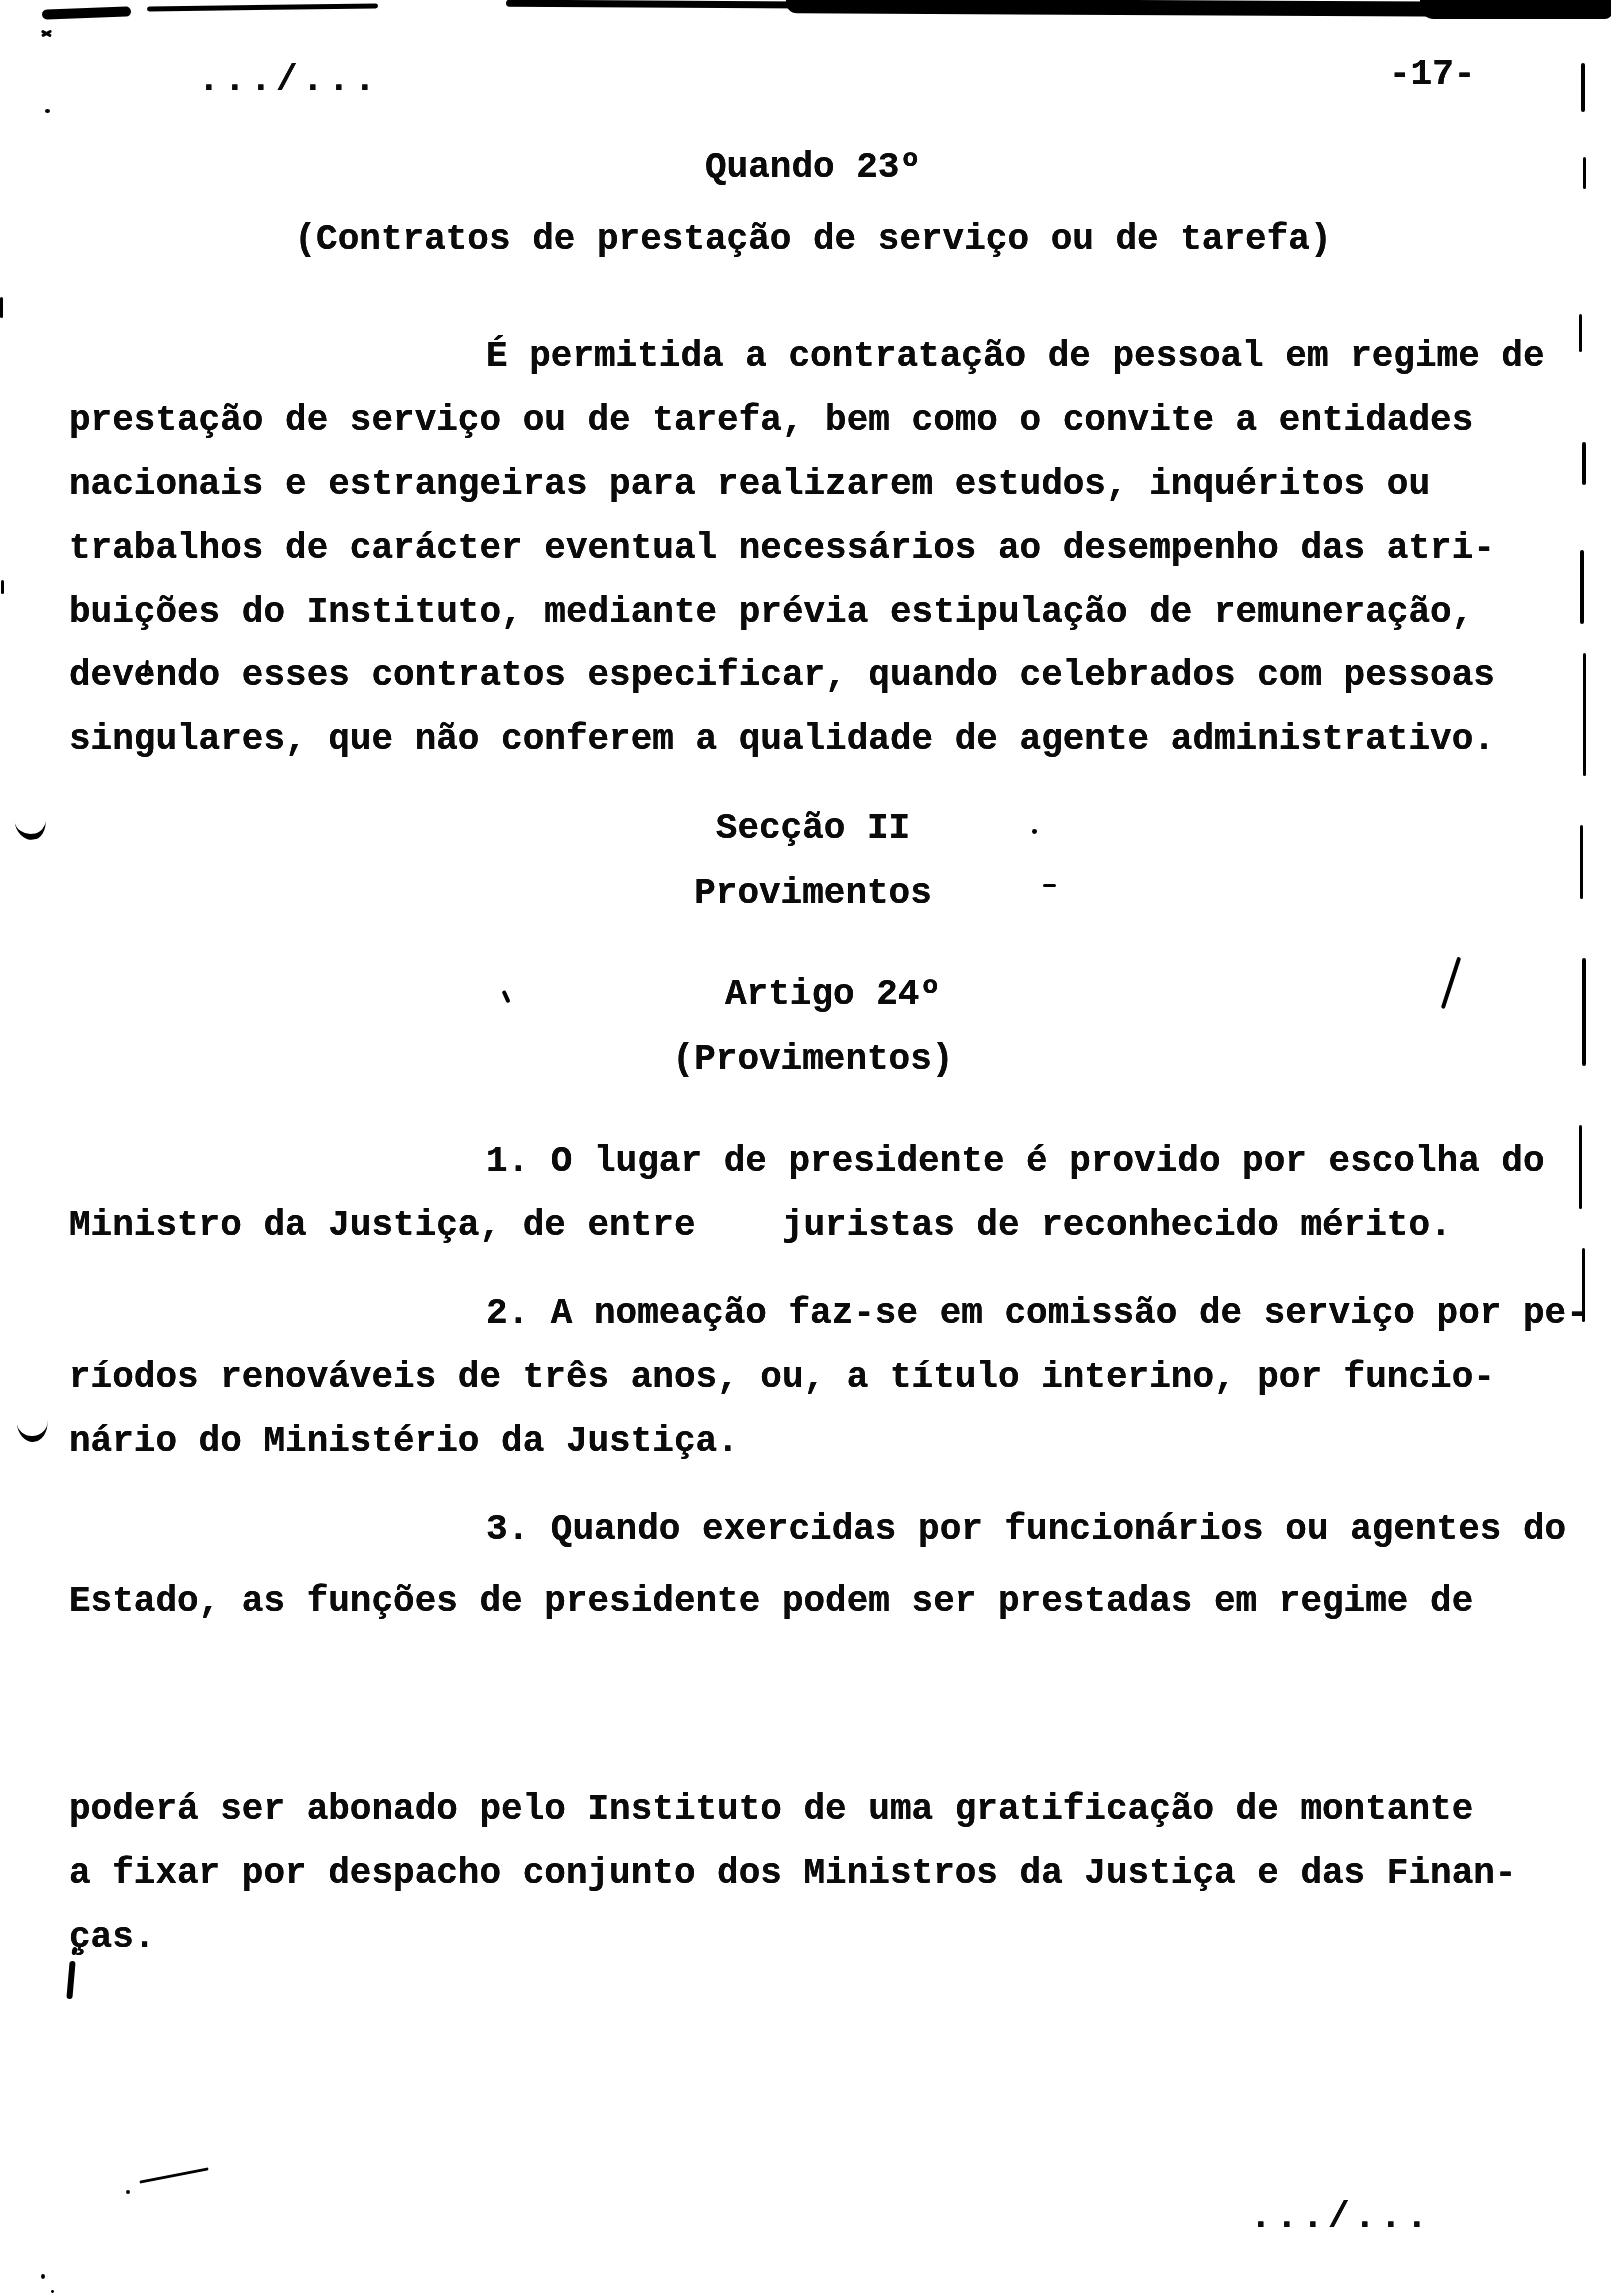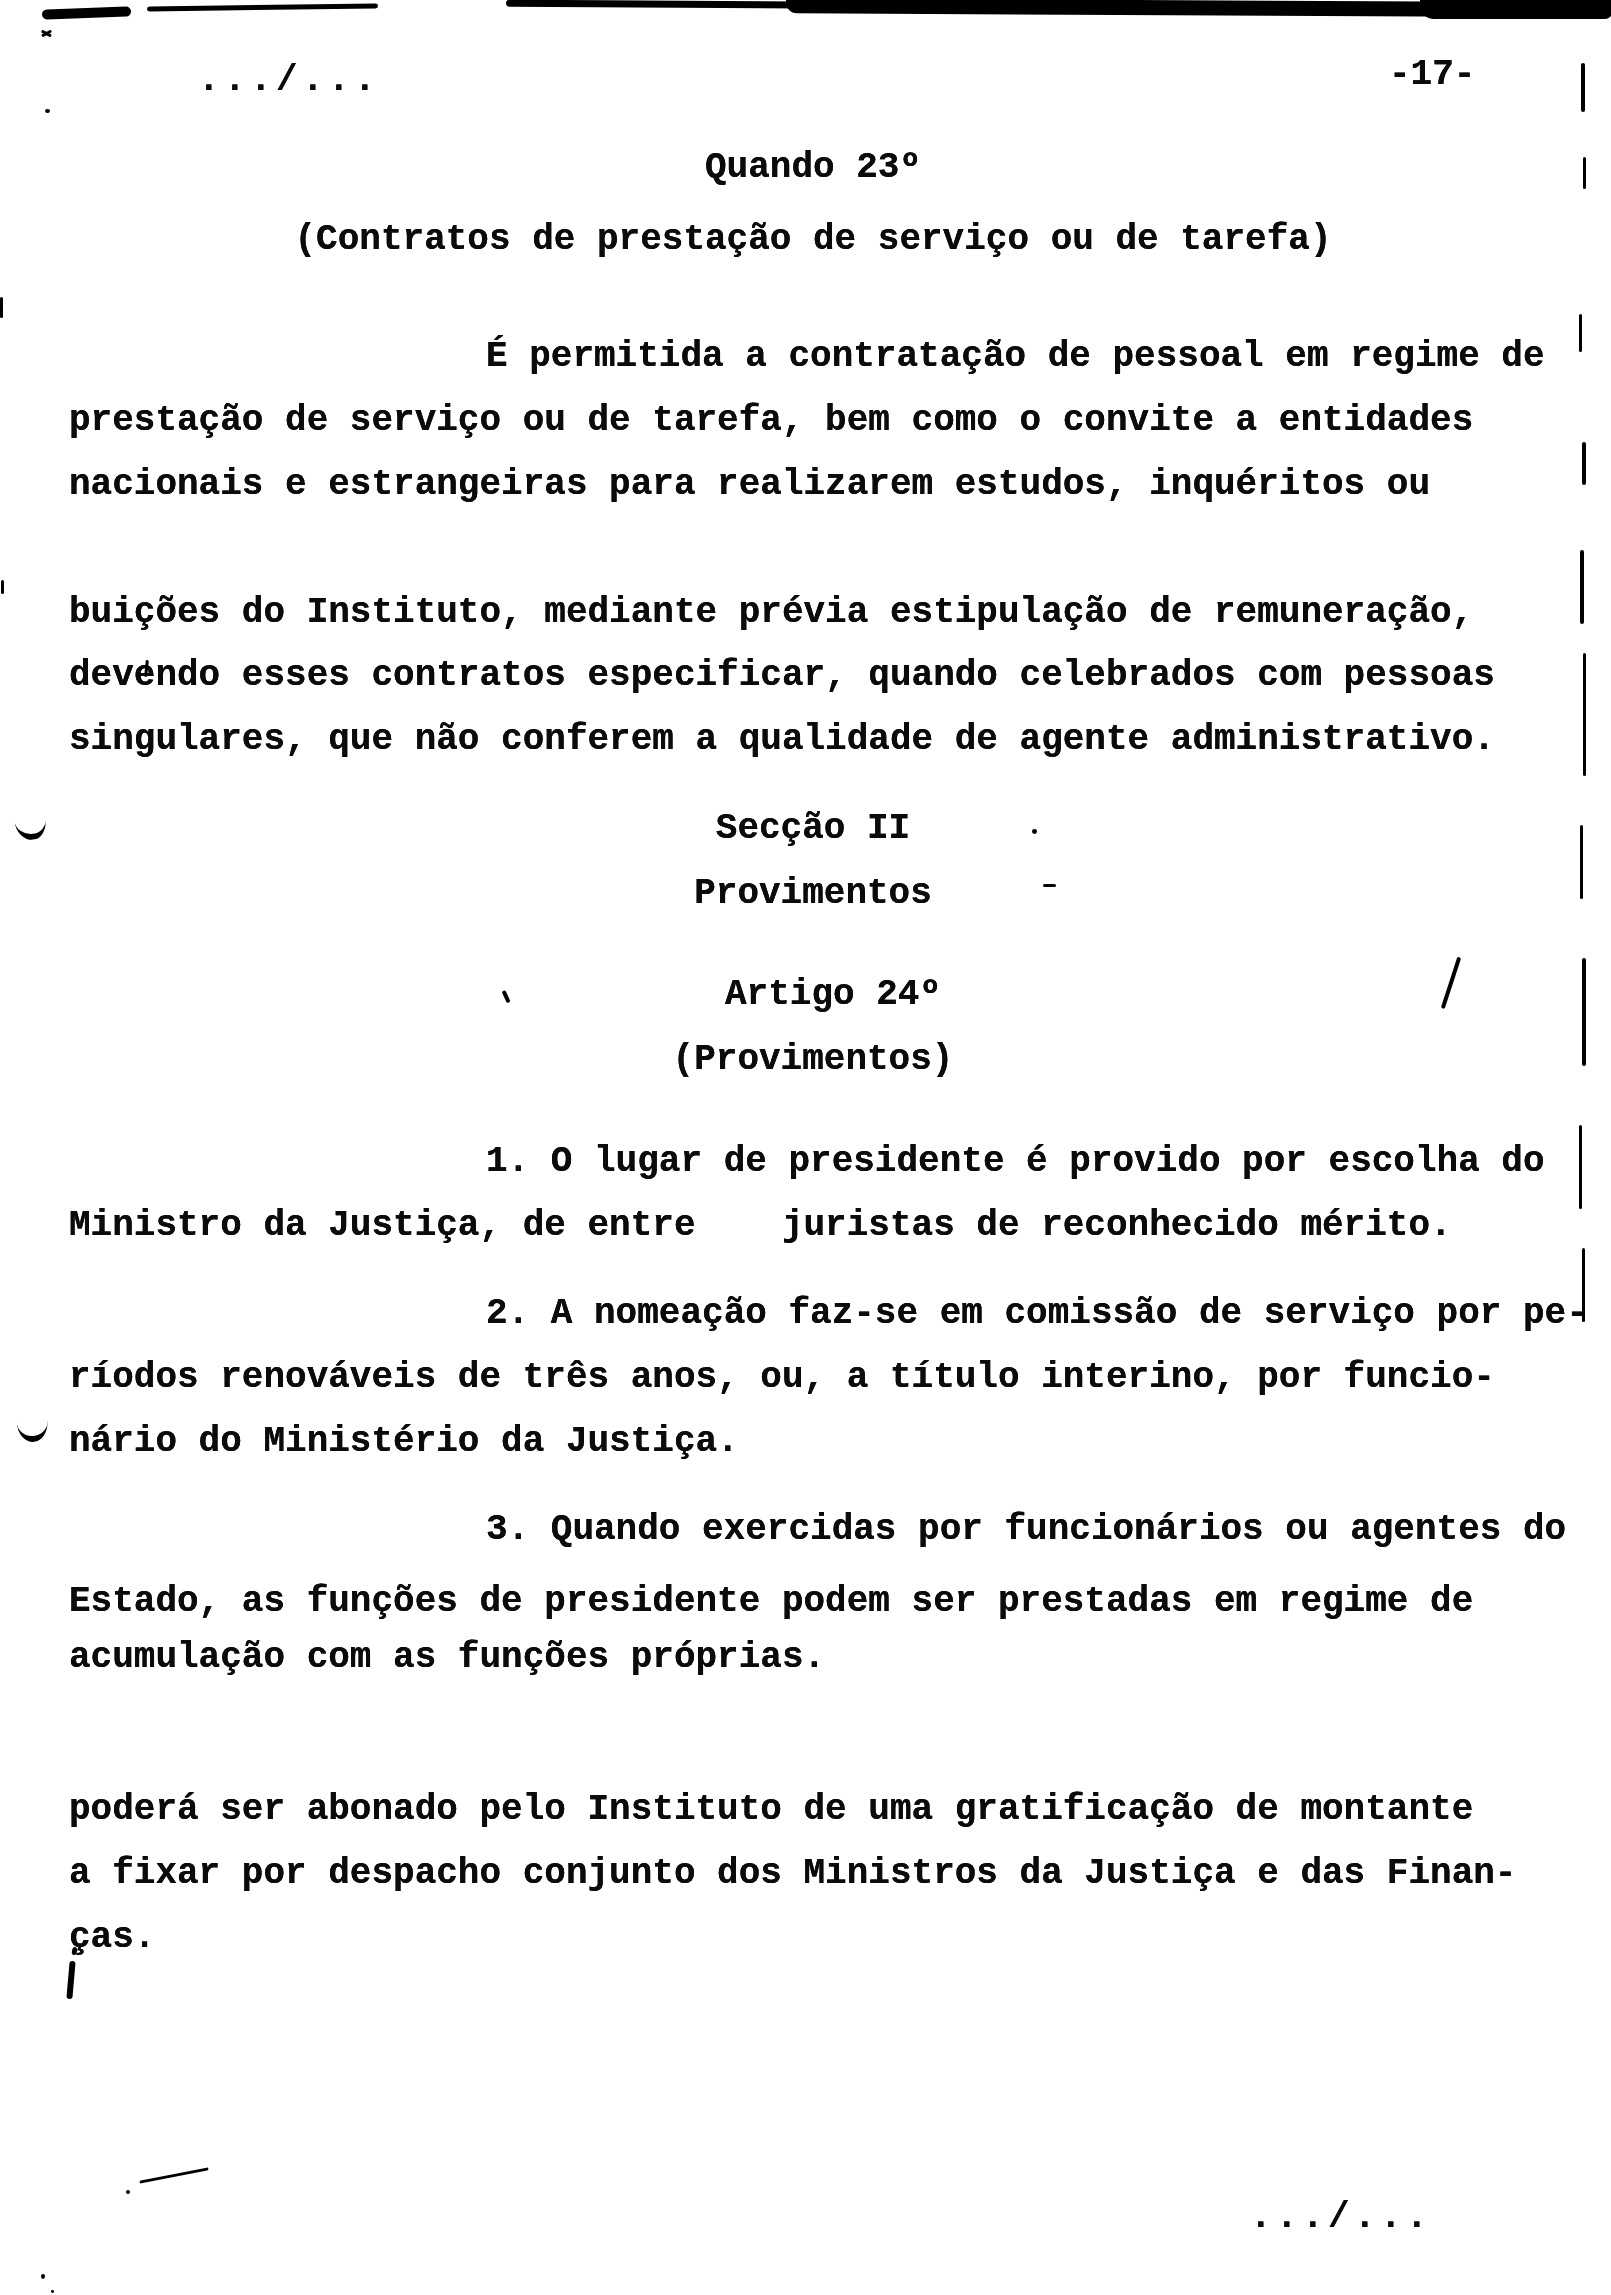--- a/index.html
+++ b/index.html
@@ -37,40 +37,40 @@
 
   <div class="tl marks" style="left:198px;top:63px;">.../...</div>
   <div class="tl" style="left:1389px;top:57px;">-17-</div>
 
   <div class="tl center" style="top:150px;">Quando 23º</div>
   <div class="tl center" style="top:222px;">(Contratos de prestação de serviço ou de tarefa)</div>
 
   <div class="tl ind" style="top:339px;">É permitida a contratação de pessoal em regime de</div>
   <div class="tl ml" style="top:403px;">prestação de serviço ou de tarefa, bem como o convite a entidades</div>
   <div class="tl ml" style="top:467px;">nacionais e estrangeiras para realizarem estudos, inquéritos ou</div>
+  <div class="tl ml" style="top:531px;">trabalhos de carácter eventual necessários ao desempenho das atri-</div>
   <div class="tl ml" style="top:595px;">buições do Instituto, mediante prévia estipulação de remuneração,</div>
   <div class="tl ml" style="top:658px;">devendo esses contratos especificar, quando celebrados com pessoas</div>
   <div class="tl ml" style="top:722px;">singulares, que não conferem a qualidade de agente administrativo.</div>
 
   <div class="tl center" style="top:811px;">Secção II</div>
   <div class="tl center" style="top:876px;">Provimentos</div>
 
   <div class="tl center" style="top:977px;margin-left:20px;">Artigo 24º</div>
   <div class="tl center" style="top:1042px;">(Provimentos)</div>
 
   <div class="tl ind" style="top:1144px;">1. O lugar de presidente é provido por escolha do</div>
   <div class="tl ml" style="top:1208px;">Ministro da Justiça, de entre    juristas de reconhecido mérito.</div>
 
   <div class="tl ind" style="top:1296px;">2. A nomeação faz-se em comissão de serviço por pe-</div>
   <div class="tl ml" style="top:1360px;">ríodos renováveis de três anos, ou, a título interino, por funcio-</div>
   <div class="tl ml" style="top:1424px;">nário do Ministério da Justiça.</div>
 
   <div class="tl ind" style="top:1512px;">3. Quando exercidas por funcionários ou agentes do</div>
   <div class="tl ml" style="top:1576px;margin-top:8px;">Estado, as funções de presidente podem ser prestadas em regime de</div>
-  <div class="tl ml" style="top:1640px;">acumulação com as funções próprias.</div>
 
   <div class="tl ml" style="top:1792px;">poderá ser abonado pelo Instituto de uma gratificação de montante</div>
   <div class="tl ml" style="top:1856px;">a fixar por despacho conjunto dos Ministros da Justiça e das Finan-</div>
   <div class="tl ml" style="top:1920px;">ças.</div>
 
   <div class="tl marks" style="left:1250px;top:2200px;">.../...</div>
 
   <div class="art" style="left:42px;top:7.9px;width:89px;height:9.8px;border-radius:4.9px;transform:rotate(-2deg);"></div>
   <div class="art" style="left:147px;top:4.9px;width:231px;height:4.9px;border-radius:2.9px;transform:rotate(-0.8deg);"></div>
   <div class="art" style="left:506px;top:2.9px;width:1105px;height:6.9px;border-radius:3.9px;transform:rotate(0.35deg);"></div>

